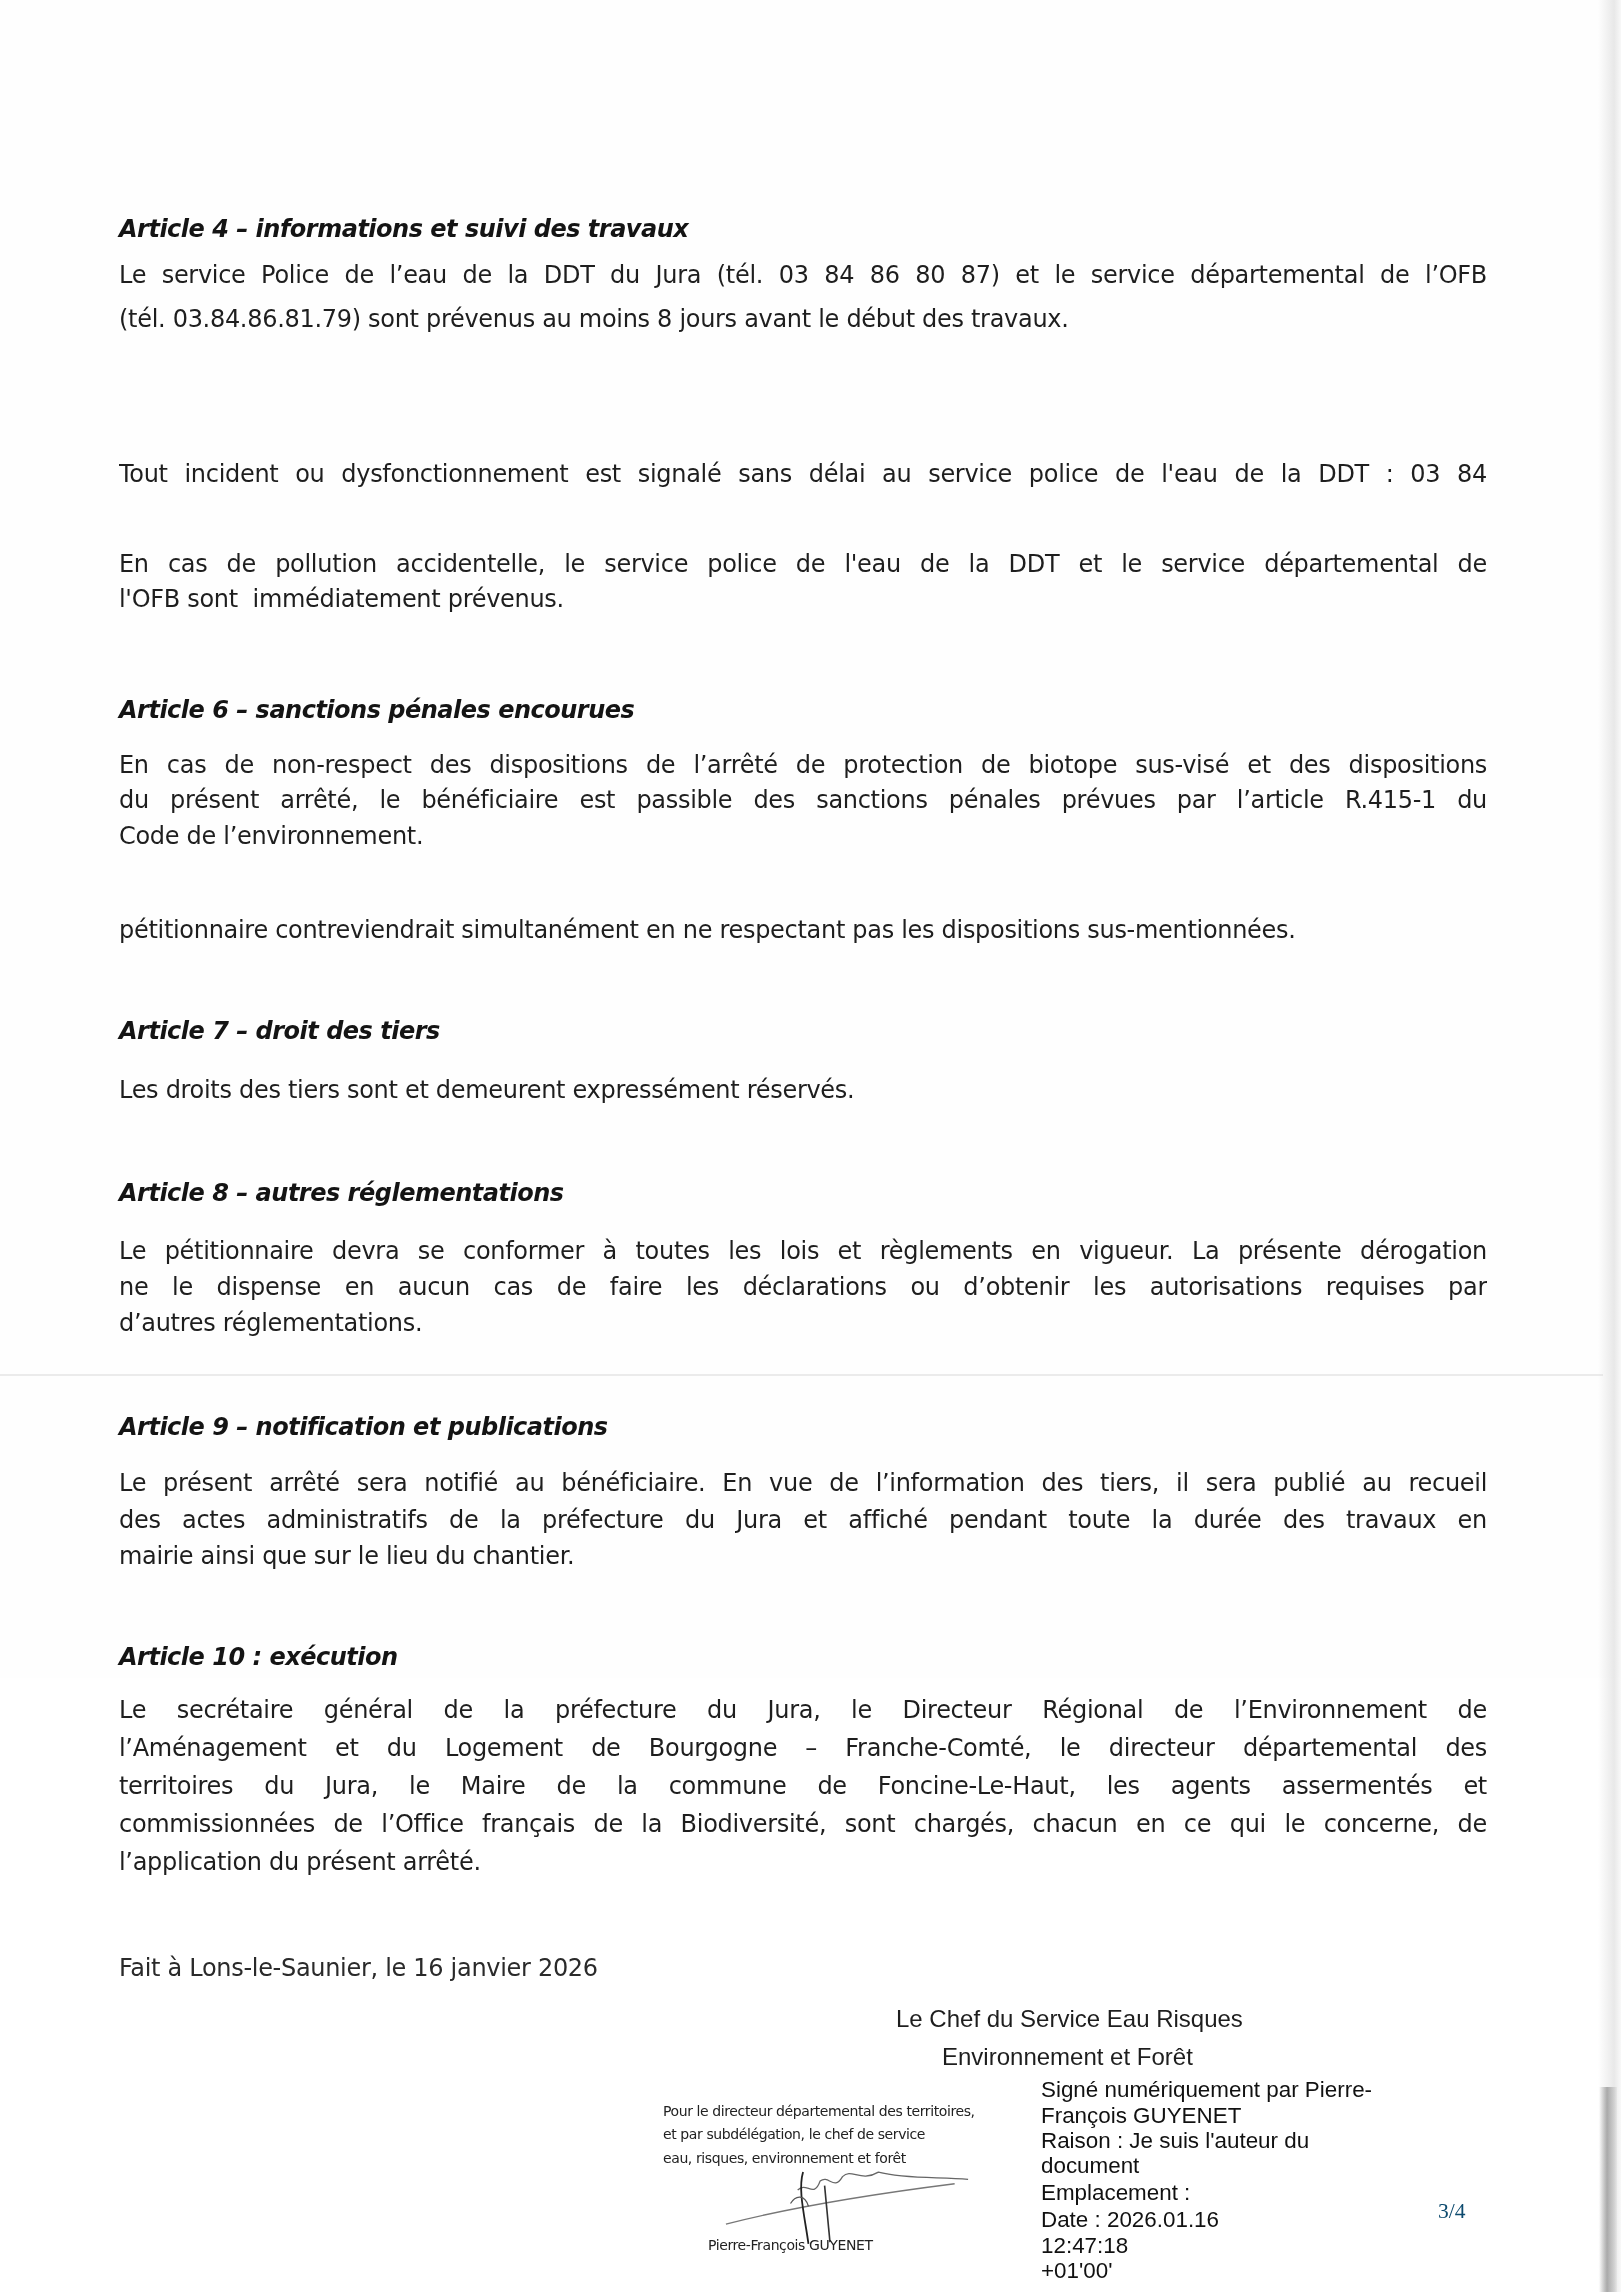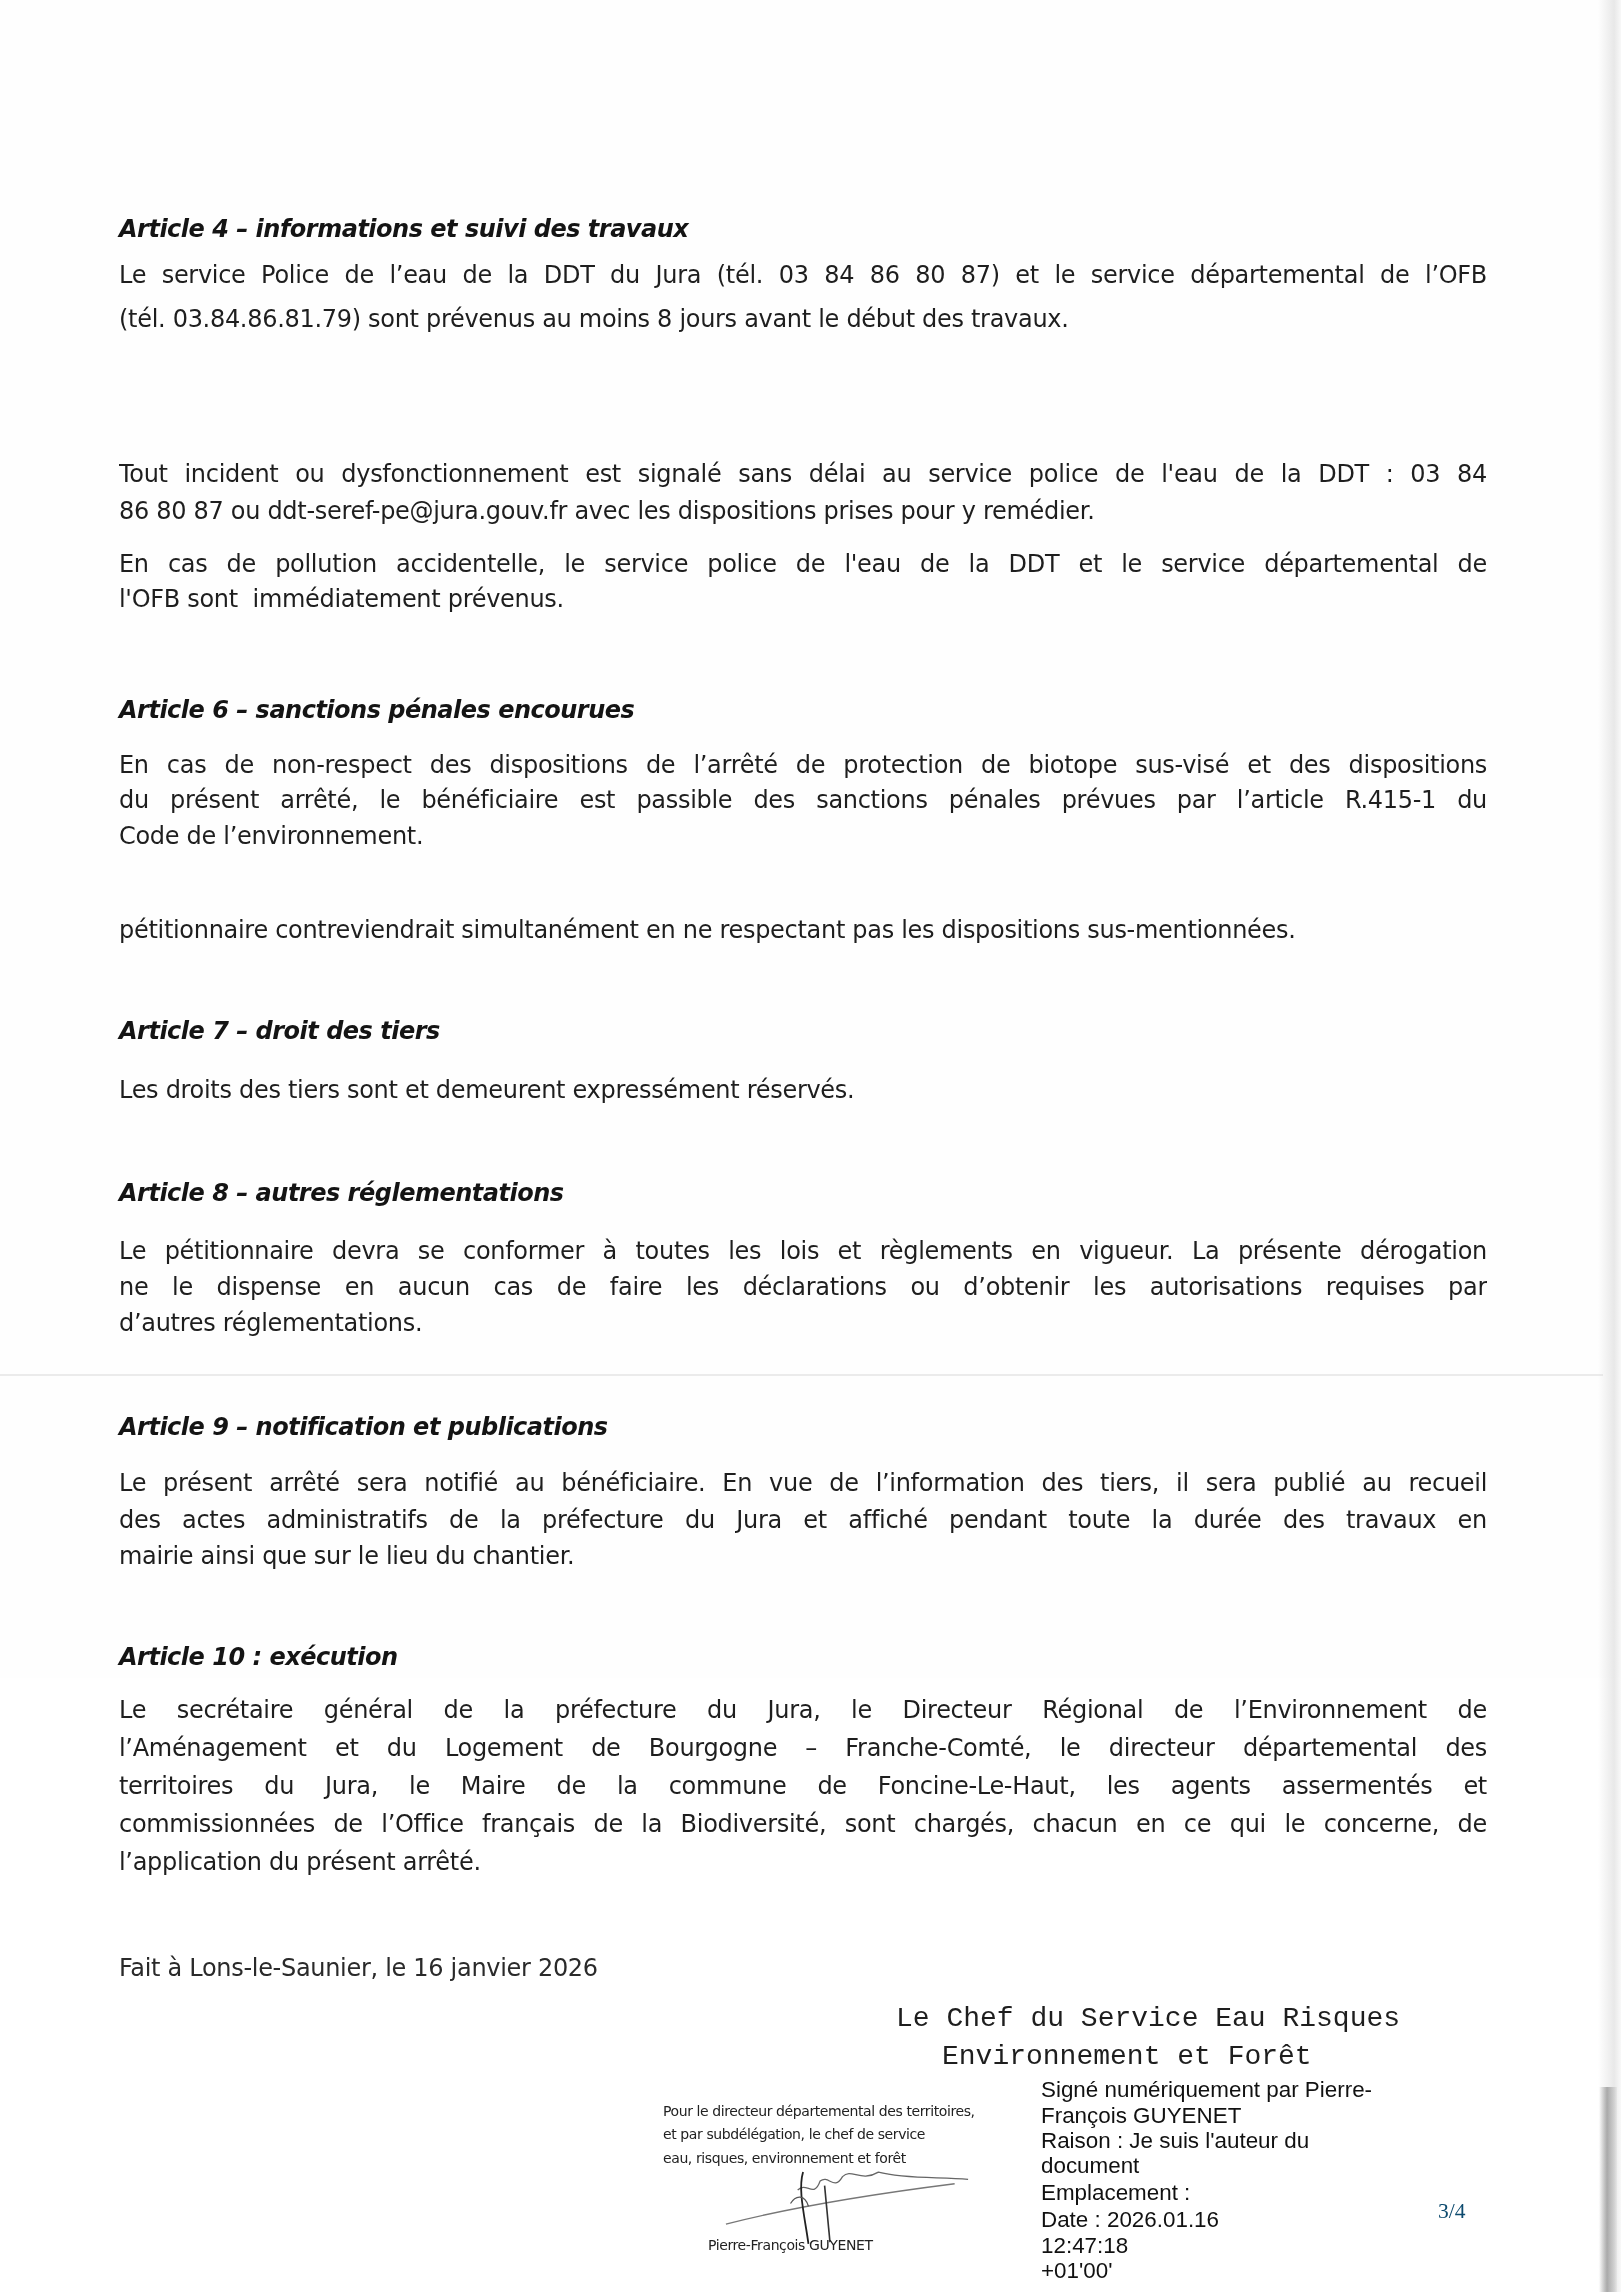--- a/index.html
+++ b/index.html
@@ -8,21 +8,21 @@
   .edge { position:absolute; top:0; right:0; width:23px; height:2293px;
           background:linear-gradient(to right, rgba(255,255,255,0) 0%, rgba(210,210,210,0.5) 70%, rgba(235,235,235,0.3) 100%); }
   .edge-bottom { position:absolute; right:3.6px; top:2087px; width:18px; height:206px;
           background:linear-gradient(to right, rgba(120,120,120,0) 0%, rgba(110,110,110,0.55) 45%, rgba(200,200,200,0.2) 100%); }
   .scanline { position:absolute; left:0; top:1374px; width:1603px; height:1.8px; background:rgba(200,200,200,0.35); }
   .line { position:absolute; left:119px; width:1368px; white-space:nowrap;
           font-family:"DejaVu Sans", sans-serif; font-size:24px; color:#1e1e1e; line-height:30px;
           letter-spacing:-0.3px; }
   .just { text-align:justify; text-align-last:justify; white-space:normal; height:30px; overflow:hidden; }
   .heading { font-weight:bold; font-style:italic; color:#141414; letter-spacing:-0.5px; }
-  .sig-title { position:absolute; font-family:Liberation Mono, monospace; font-size:28px; color:#1e1e1e; white-space:nowrap; line-height:30px; }
+  .sig-title { position:absolute; font-family:Liberation Sans, sans-serif; font-size:24px; color:#1e1e1e; white-space:nowrap; line-height:30px; }
   .deleg { position:absolute; left:663px; width:383px; text-align:left; font-family:"DejaVu Sans", sans-serif;
            font-size:14px; color:#222; white-space:nowrap; line-height:18px; letter-spacing:-0.4px; }
   .digi { position:absolute; left:1041px; font-family:"Liberation Sans", sans-serif; font-size:22.4px; color:#111;
           white-space:nowrap; line-height:25px; }
   .pagenum { position:absolute; left:1438px; top:2199px; font-family:Liberation Serif, serif; font-size:21.5px; color:#0c4a6e; }
   .sig-svg { position:absolute; left:708px; top:2154px; width:287px; height:99px; }
   .signer-name { position:absolute; left:708px; top:2236px; width:269px; text-align:left; font-family:"DejaVu Sans", sans-serif;
            font-size:14px; color:#222; white-space:nowrap; line-height:18px; letter-spacing:-0.4px; }
 </style>
 </head>
@@ -31,21 +31,20 @@
 <div class="page">
   <div class="edge"></div>
   <div class="edge-bottom"></div>
   <div class="scanline"></div>
 
   <div class="line heading" style="top:214px">Article 4 – informations et suivi des travaux</div>
   <div class="line just" style="top:260px">Le service Police de l’eau de la DDT du Jura (tél. 03 84 86 80 87) et le service départemental de l’OFB</div>
   <div class="line" style="top:304px">(tél. 03.84.86.81.79) sont prévenus au moins 8 jours avant le début des travaux.</div>
 
   <div class="line just" style="top:459px">Tout incident ou dysfonctionnement est signalé sans délai au service police de l'eau de la DDT : 03 84</div>
-  <div class="line" style="top:496px">86 80 87 ou ddt-seref-pe@jura.gouv.fr avec les dispositions prises pour y remédier.</div>
   <div class="line just" style="top:549px">En cas de pollution accidentelle, le service police de l'eau de la DDT et le service départemental de</div>
   <div class="line" style="top:584px; white-space:pre">l'OFB sont  immédiatement prévenus.</div>
 
   <div class="line heading" style="top:695px">Article 6 – sanctions pénales encourues</div>
   <div class="line just" style="top:750px">En cas de non-respect des dispositions de l’arrêté de protection de biotope sus-visé et des dispositions</div>
   <div class="line just" style="top:785px">du présent arrêté, le bénéficiaire est passible des sanctions pénales prévues par l’article R.415-1 du</div>
   <div class="line" style="top:821px">Code de l’environnement.</div>
   <div class="line" style="top:915px">pétitionnaire contreviendrait simultanément en ne respectant pas les dispositions sus-mentionnées.</div>
 
   <div class="line heading" style="top:1016px">Article 7 – droit des tiers</div>

